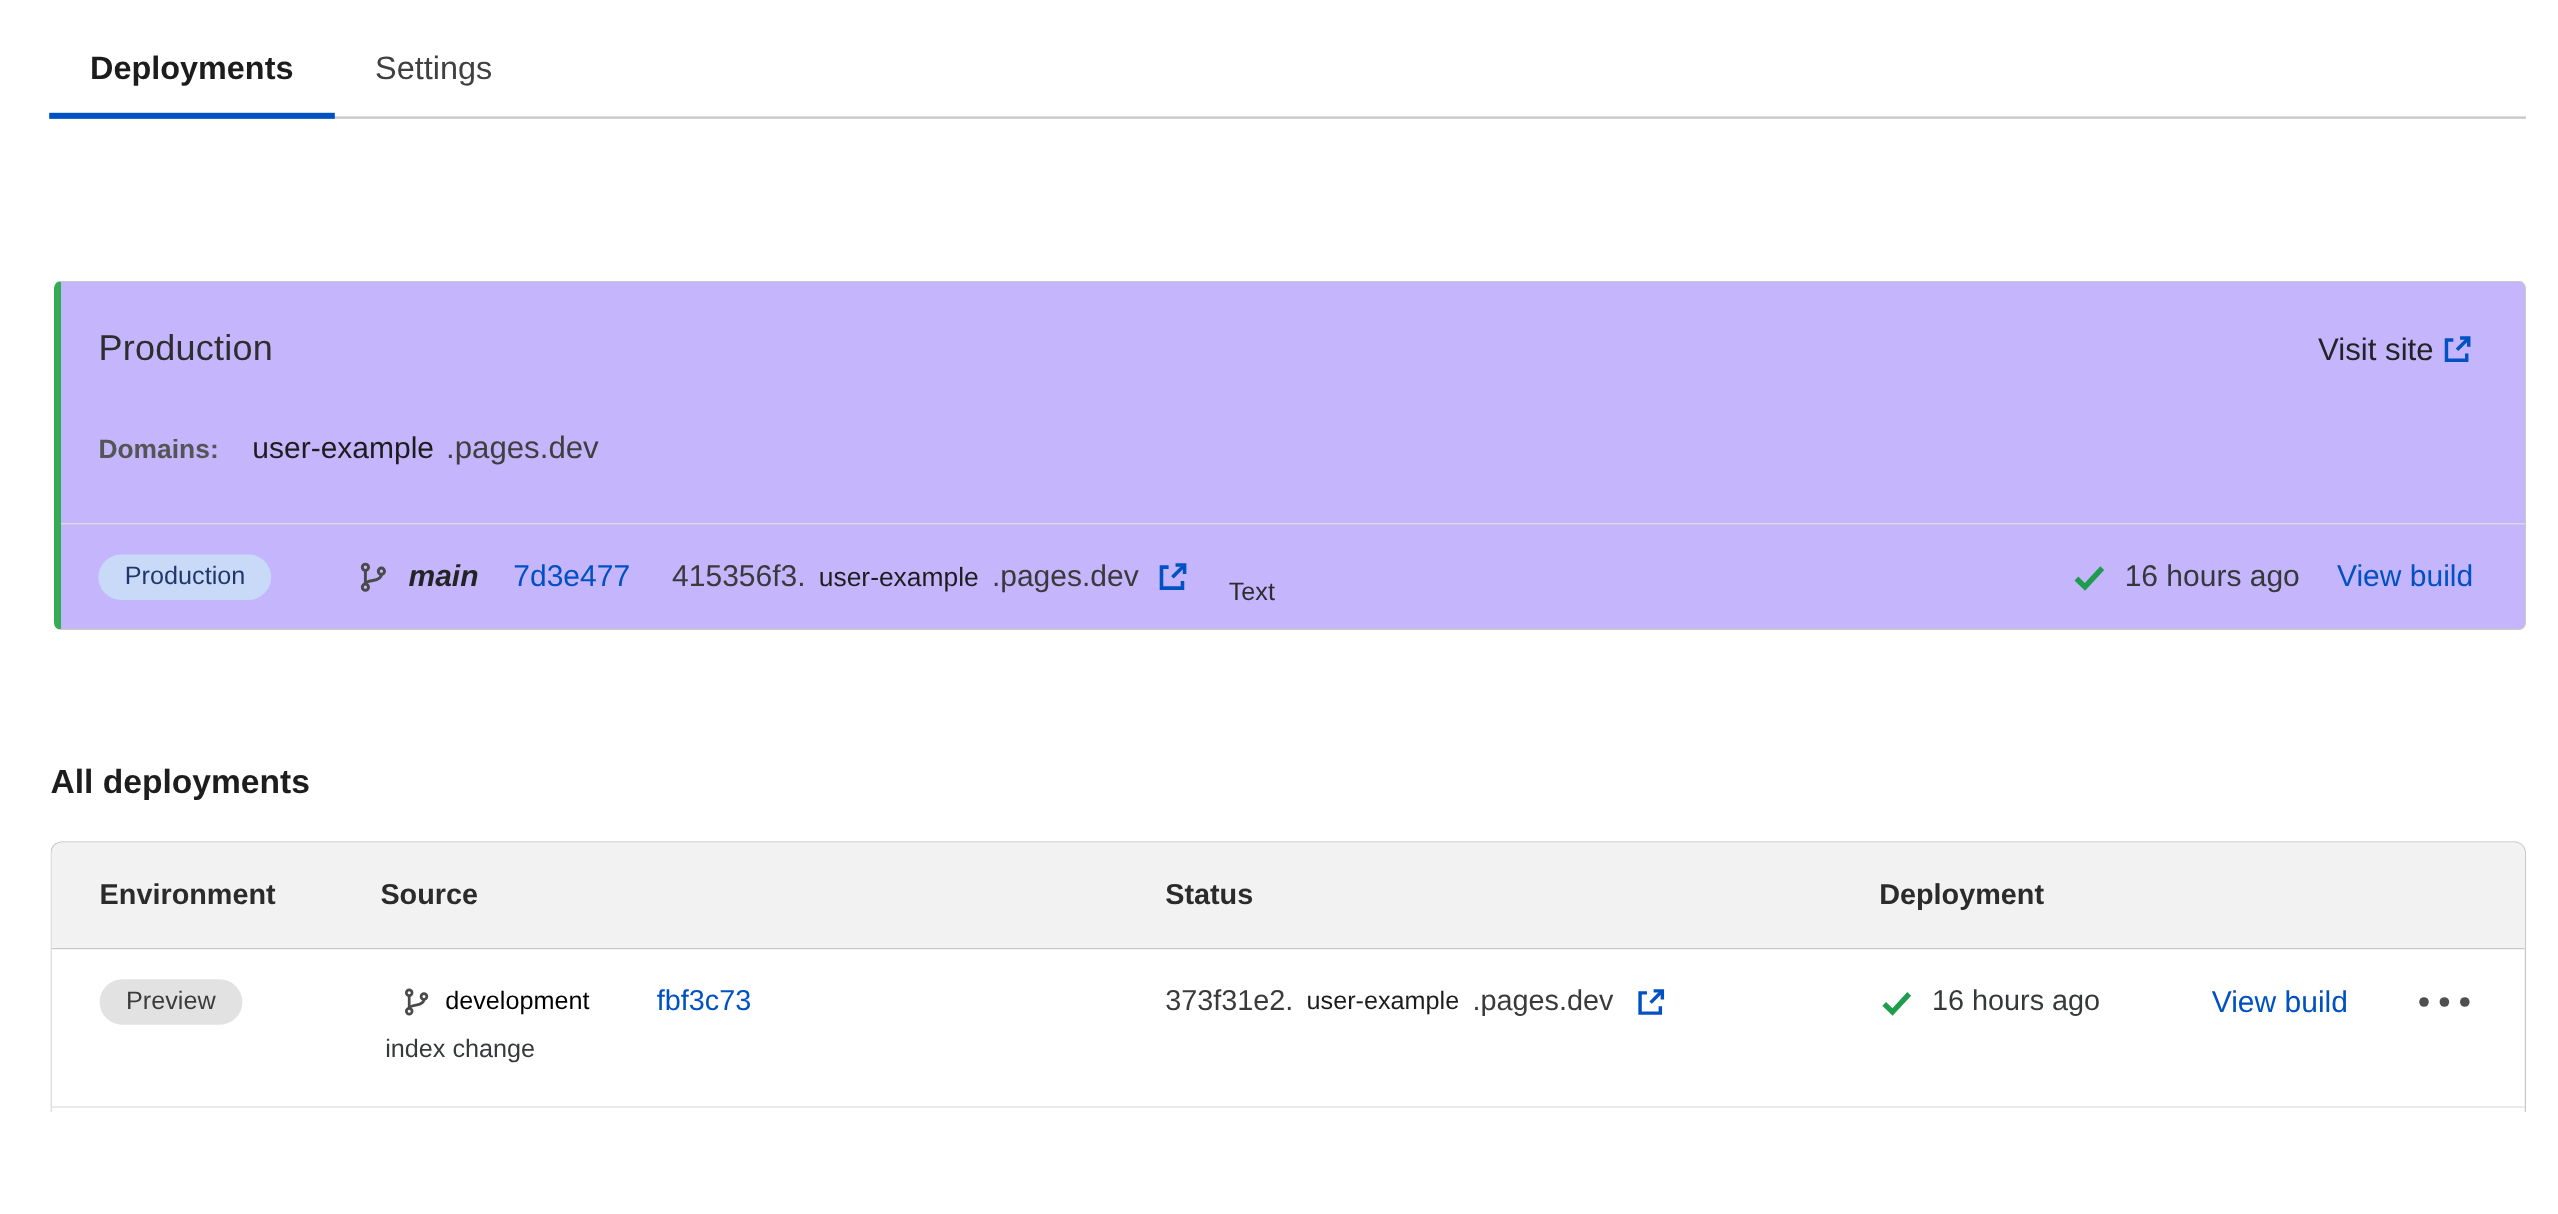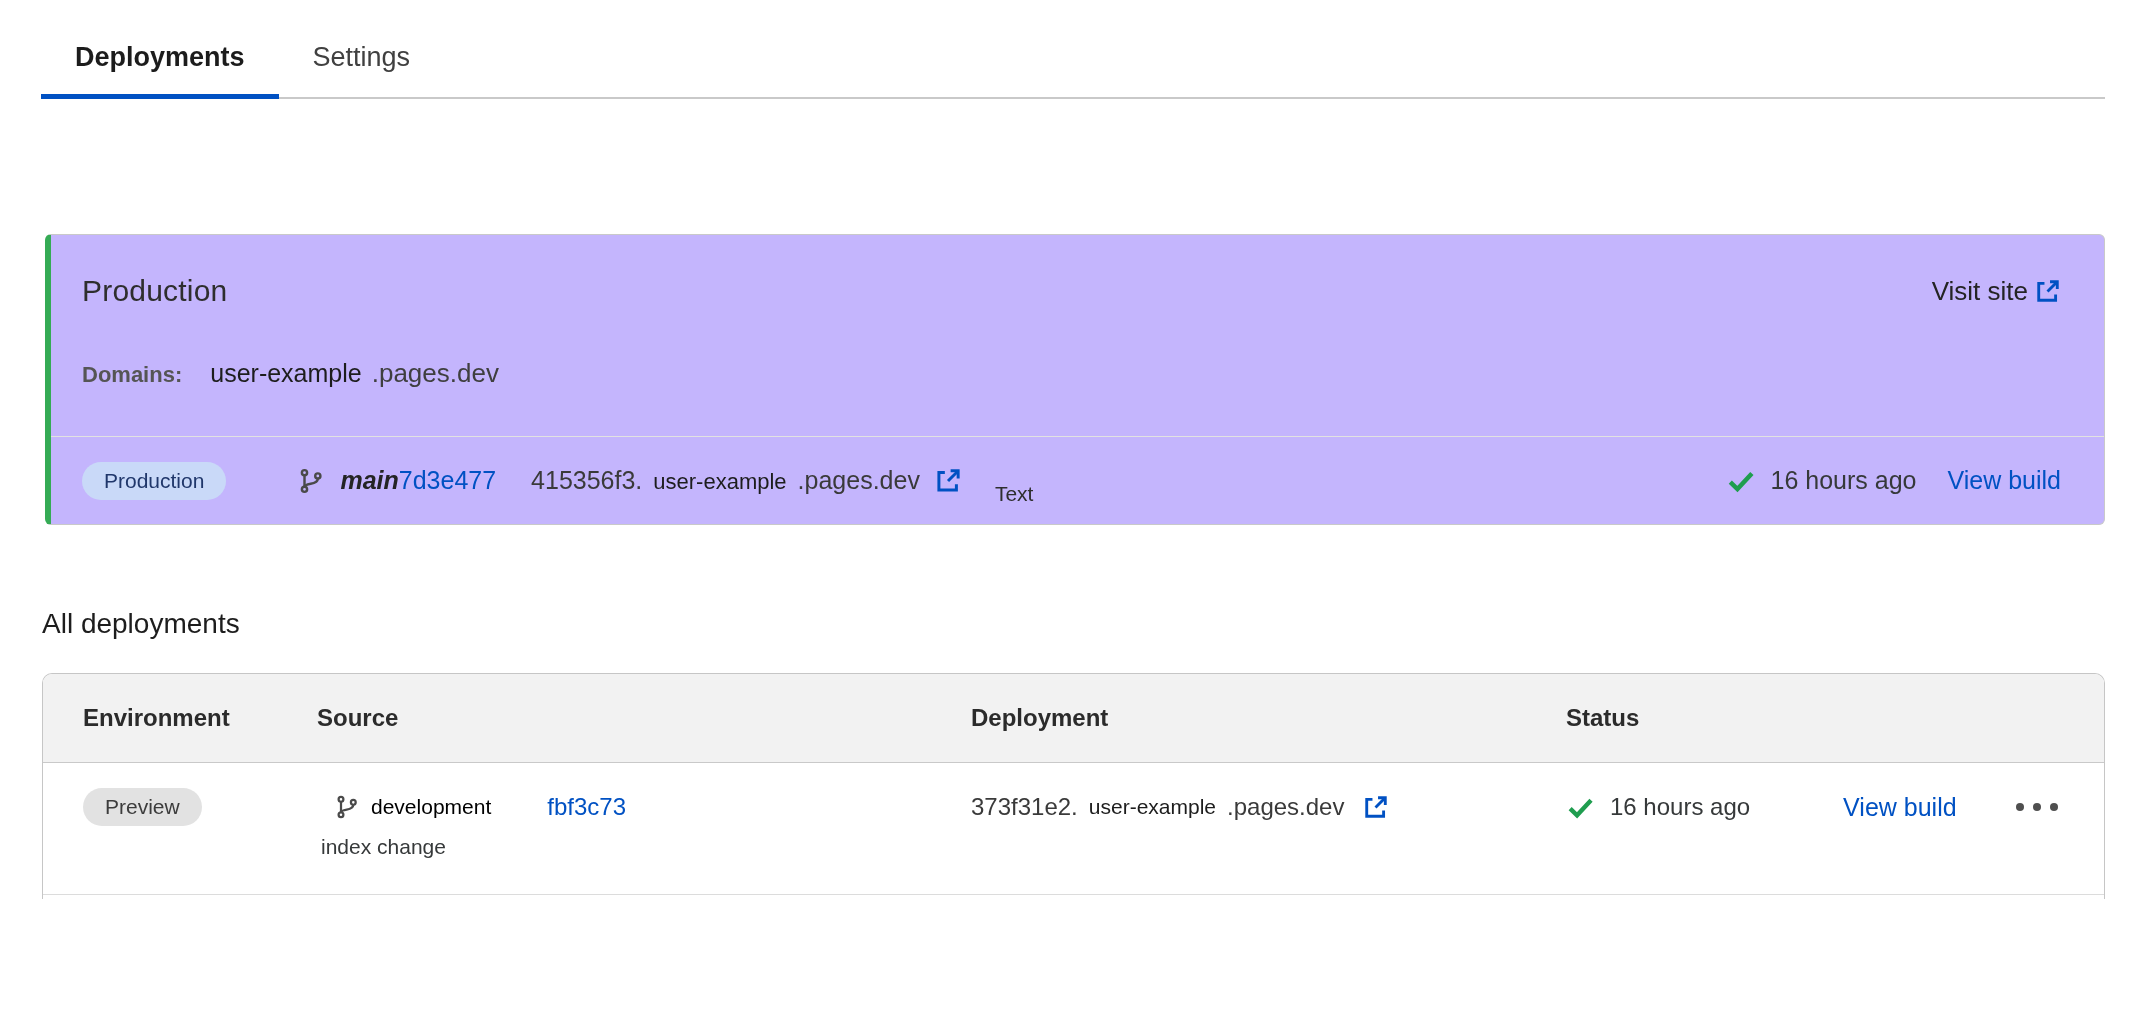--- a/index.html
+++ b/index.html
@@ -49,30 +49,30 @@
   }
   .badge {
     display:inline-flex; align-items:center; height:38px; padding:0 22px;
     border-radius:20px; font-size:21px; white-space:nowrap;
   }
   .badge-blue { background:#c9d9f8; color:#20376b; }
   .badge-gray { background:#e2e2e2; color:#3c3c3c; }
   .link { color:#0051c3; text-decoration:none; cursor:pointer; }
   .deploy-row .branch-icon { margin-left:72px; }
   .deploy-row .branch-name { margin-left:16px; font-weight:700; font-size:25px; color:#242424;font-style:italic; }
-  .deploy-row .commit-link { }
+  .deploy-row .commit-link { margin-left:29px; }
   .deploy-url { margin-left:35px; display:inline-flex; align-items:baseline; color:#3a3a3a; }
   .deploy-url .url-name { font-size:22px; margin:0 11px; color:#1d1d1d; }
   .deploy-row .ext-link { margin-left:14px; display:inline-flex; cursor:pointer; }
   .note { margin-left:33px; font-size:21px; color:#2e2e2e; transform:translateY(13px);text-align:center; }
   .flex-spacer { flex:1; }
   .time { margin-left:15px; color:#36393a; }
   .view-build { margin-left:31px; font-size:25px; }
   
-  .section-heading { margin:83px 27px 33px 42px; font-size:28px; font-weight:400; color:#1d1d1d; }
+  .section-heading { margin:111px 27px 33px 42px; font-size:28px; font-weight:700; color:#1d1d1d; }
   .table {
     margin:0 27px 0 42px; height:225px; position:relative; overflow:hidden;
     border:1px solid #c6c6c6; border-bottom:none; border-radius:10px 10px 0 0; background:#fff;
   }
   .thead, .trow { display:grid; grid-template-columns:234px 654px 595px 1fr; padding-left:40px; }
   .thead {
     align-items:center; height:88px; background:#f2f2f2;
     border-bottom:1px solid #c9c9c9; font-size:24px; font-weight:700; color:#2b2b2b;
   }
   .trow { height:131px; border-bottom:1px solid #dcdcdc; font-size:24px; }
@@ -156,22 +156,22 @@
     <a class="link view-build">View build</a>
   </div>
 </section>
 
 <h3 class="section-heading">All deployments</h3>
 
 <div class="table">
   <div class="thead">
     <div>Environment</div>
     <div>Source</div>
+    <div>Status</div>
     <div>Deployment</div>
-    <div>Status</div>
   </div>
 
   <div class="trow">
     <div class="cell-env">
       <div class="cell-line">
         <span class="badge badge-gray">Preview</span>
       </div>
     </div>
     <div class="cell-source">
       <div class="cell-line">

